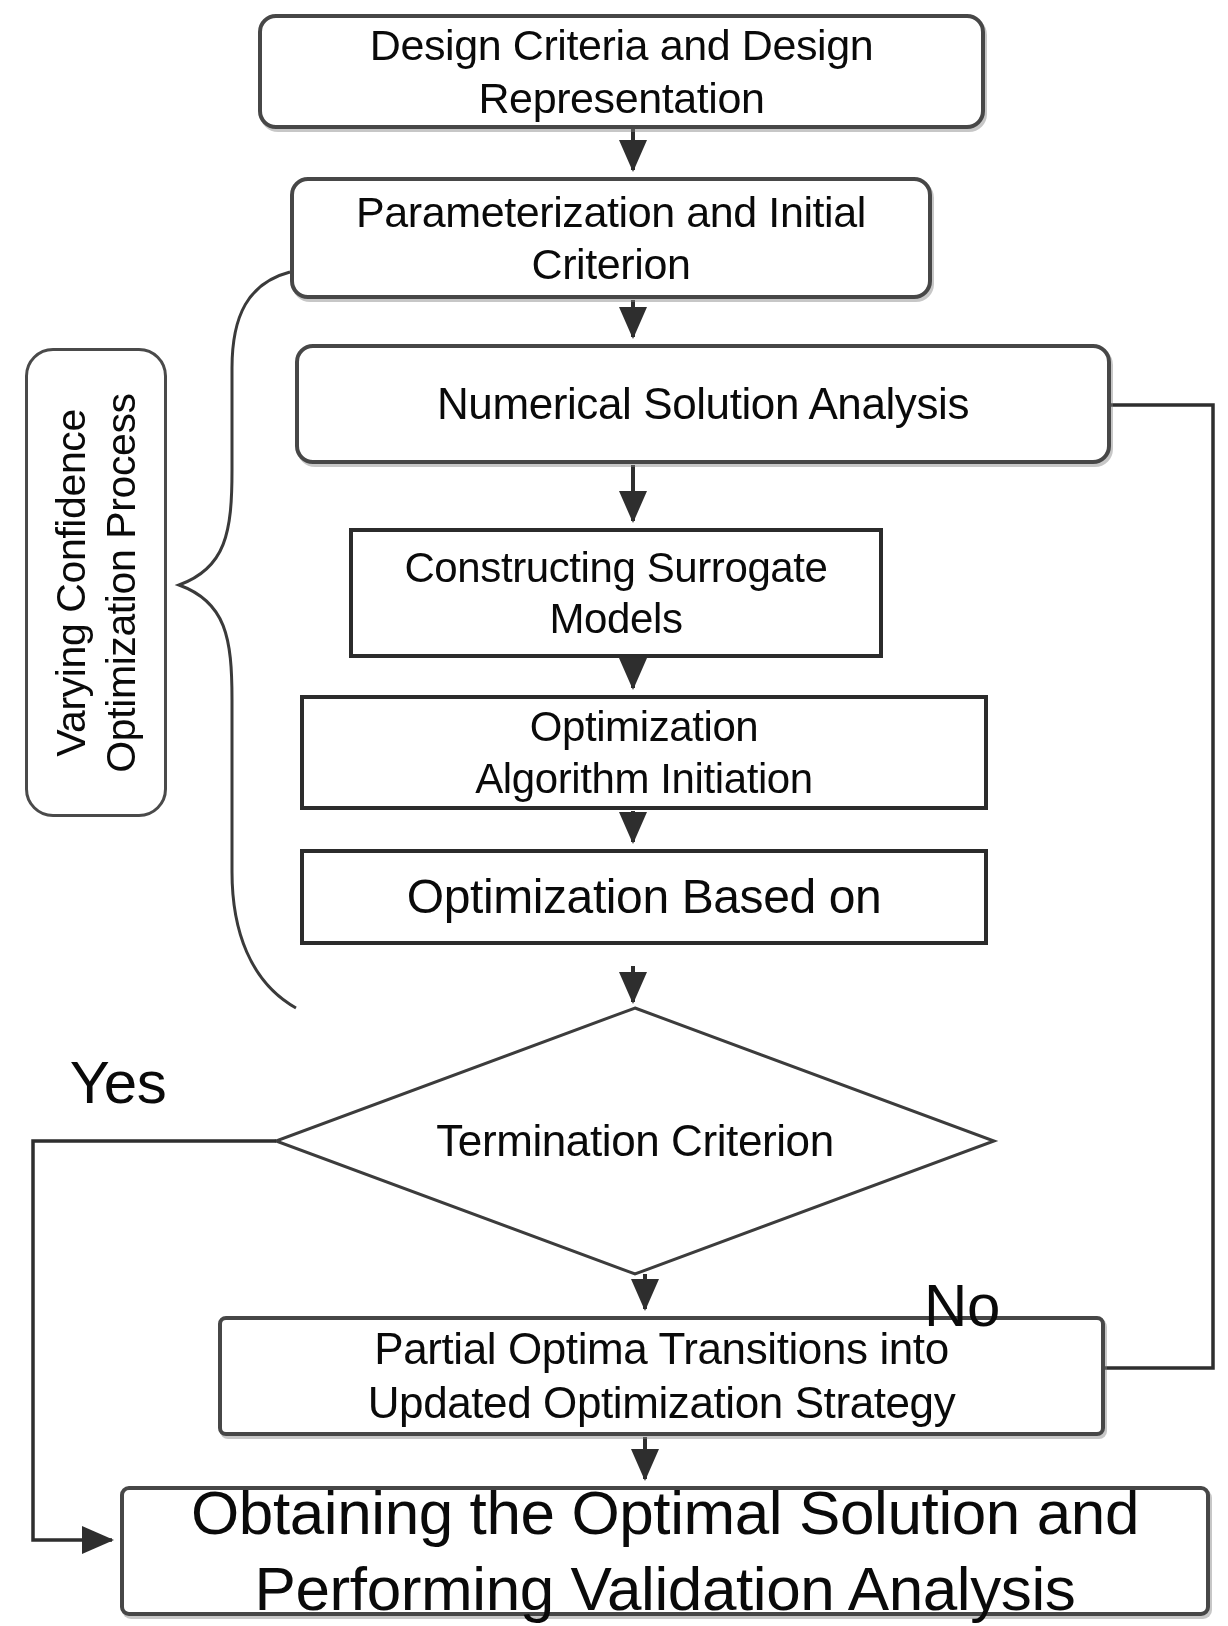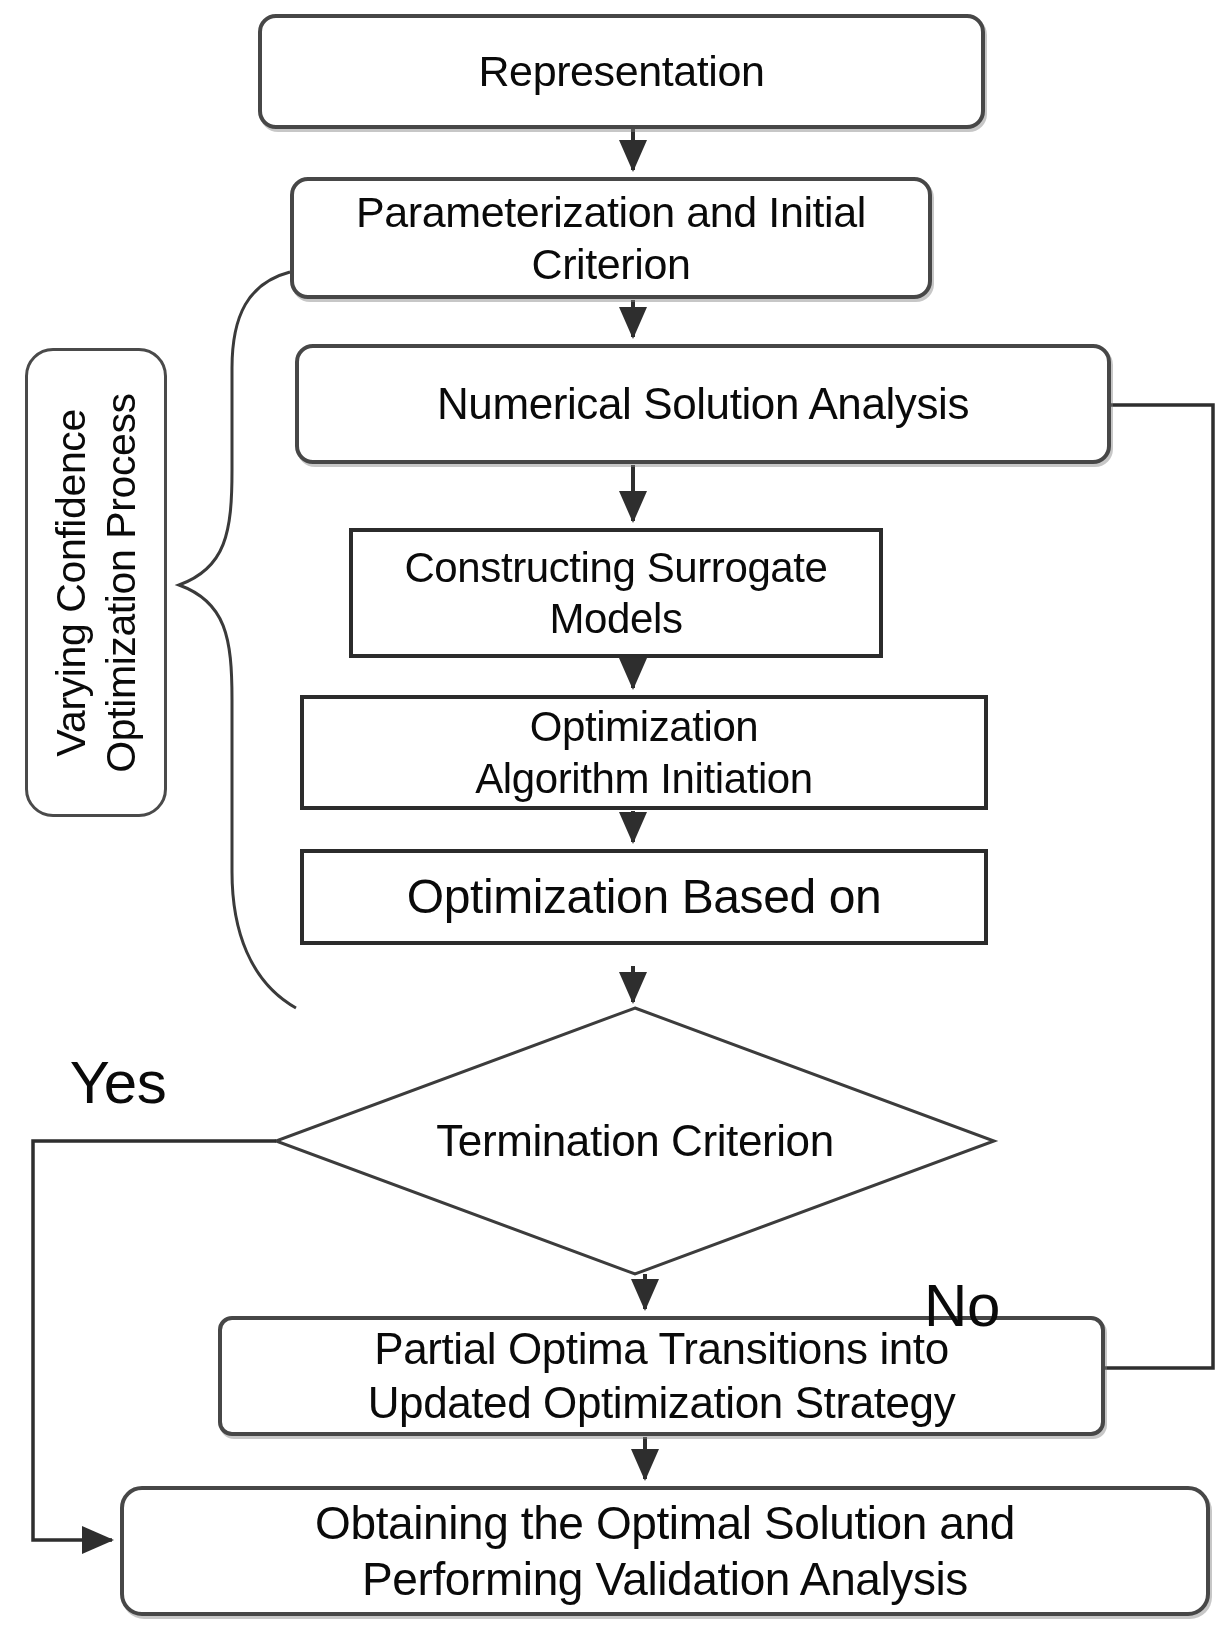--- a/index.html
+++ b/index.html
@@ -43,22 +43,22 @@
     border-radius:0;
   }
   .label-line{white-space:nowrap;}
 
   .node-a{left:258px;top:14px;width:727px;height:115px;font-size:43px;}
   .node-b{left:290px;top:177px;width:642px;height:122px;font-size:43px;}
   .node-c{left:295px;top:344px;width:816px;height:120px;font-size:44px;}
   .node-d{left:349px;top:528px;width:534px;height:130px;font-size:42px;text-align:right;}
   .node-e{left:300px;top:695px;width:688px;height:115px;font-size:42px;}
   .node-f{left:300px;top:849px;width:688px;height:96px;font-size:48px;}
-  .node-g{left:218px;top:1316px;width:887px;height:120px;font-size:44px;border-radius:14px;}
-  .node-h{left:120px;top:1486px;width:1090px;height:130px;font-size:46px;border-radius:22px;}
+  .node-g{left:218px;top:1316px;width:887px;height:120px;font-size:44px;border-radius:8px;}
+  .node-h{left:120px;top:1486px;width:1090px;height:130px;font-size:62px;border-radius:9px;}
 
   .diamond-label{
     position:absolute;z-index:2;
     left:355px;top:1112px;width:560px;height:58px;
     display:flex;align-items:center;justify-content:center;
     font-size:44px;letter-spacing:-0.4px;background:transparent;
   }
   .branch-label{
     position:absolute;z-index:2;
     font-size:60px;letter-spacing:-0.4px;
@@ -107,20 +107,21 @@
     <line class="flow-line" x1="645" y1="1437" x2="645" y2="1479" marker-end="url(#arrow)"></line>
 
     <polyline class="thin-line" points="276,1141 33,1141 33,1540 112,1540" marker-end="url(#arrow)"></polyline>
 
     <polyline class="thin-line" points="1105,1368 1213,1368 1213,405 986,405" marker-end="url(#arrow)"></polyline>
 
     <path class="brace" d="M 290 272 C 248 283, 232 316, 232 368 L 232 470 C 232 532, 226 568, 179 585 C 226 602, 232 638, 232 700 L 232 872 C 232 930, 250 982, 296 1008"></path>
   </svg>
 
   <div class="node rounded node-a">
+    <div class="label-line">Design Criteria and Design</div>
     <div class="label-line">Representation</div>
   </div>
 
   <div class="node rounded node-b">
     <div class="label-line">Parameterization and Initial</div>
     <div class="label-line">Criterion</div>
   </div>
 
   <div class="node rounded node-c">
     <div class="label-line">Numerical Solution Analysis</div>

